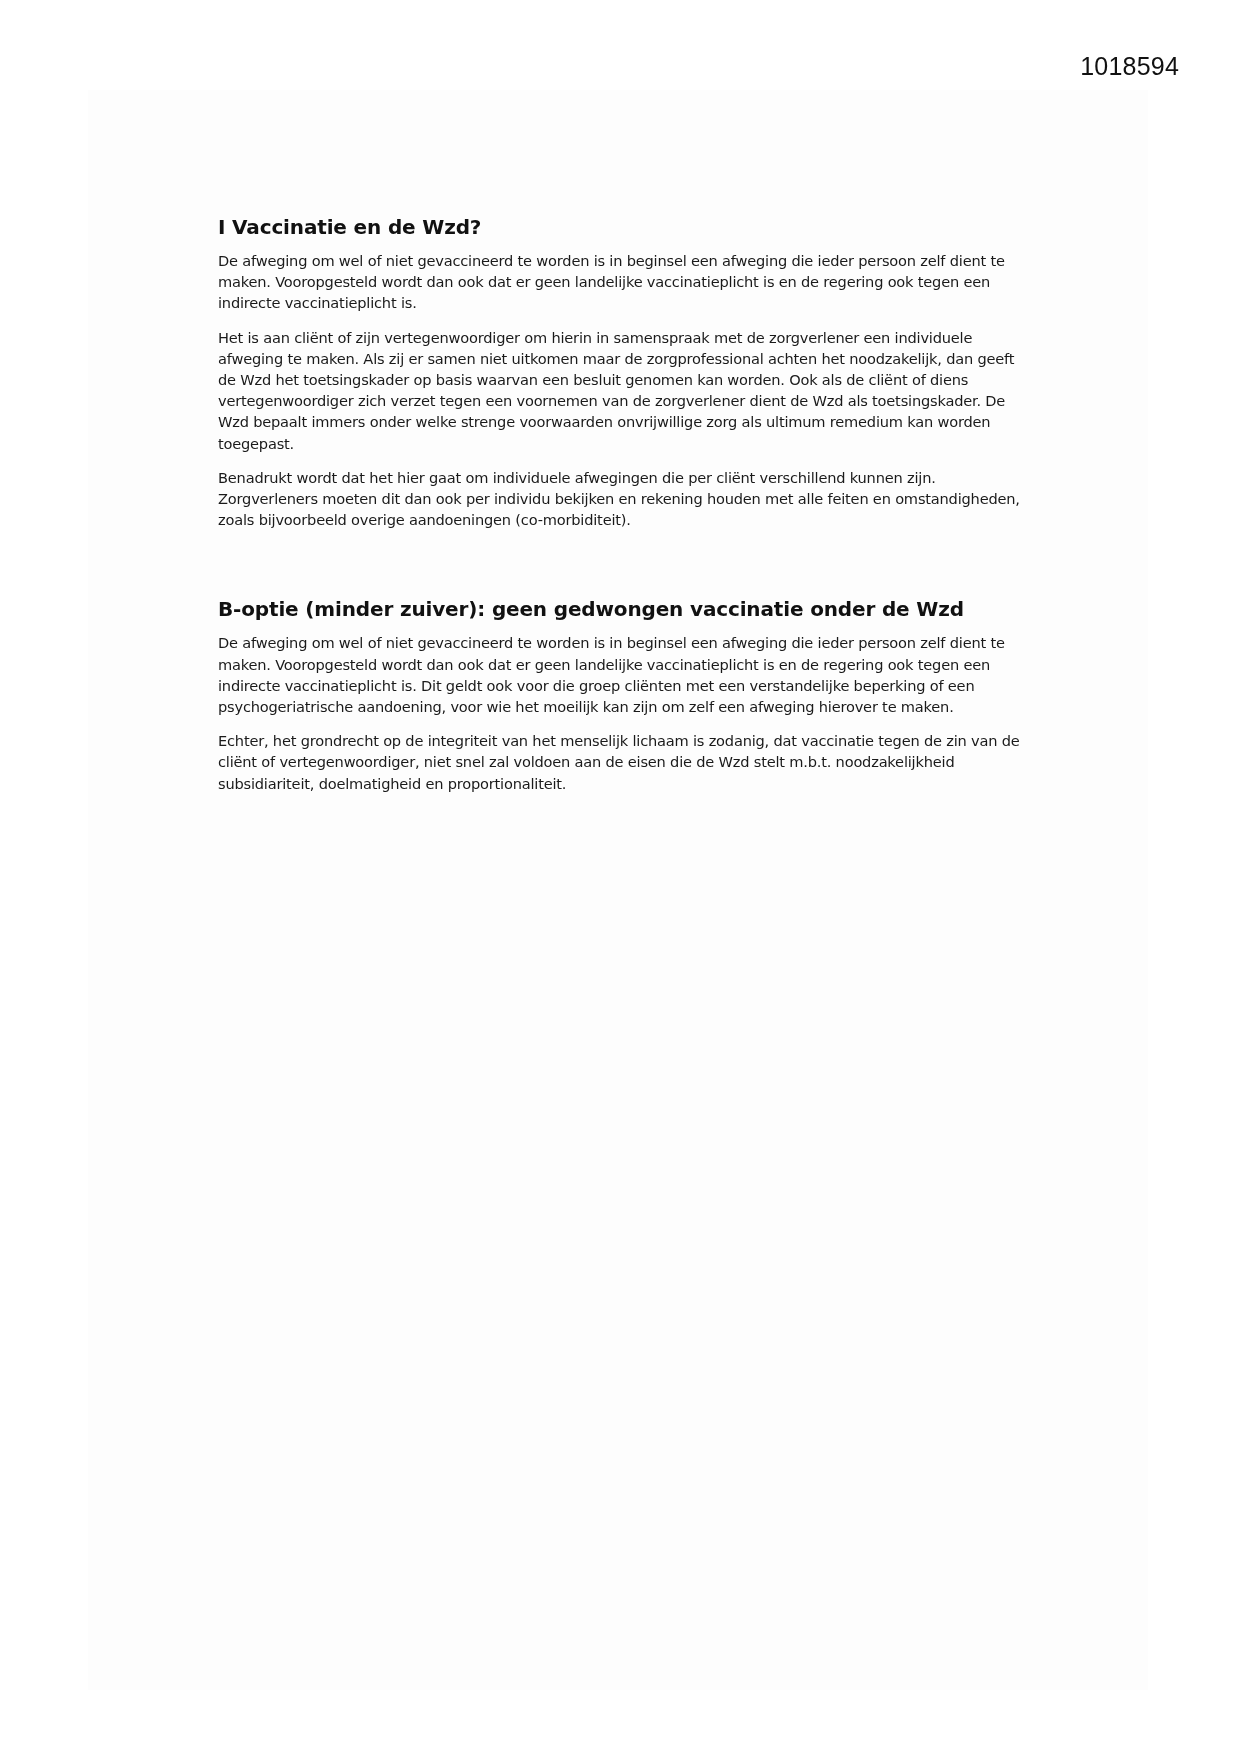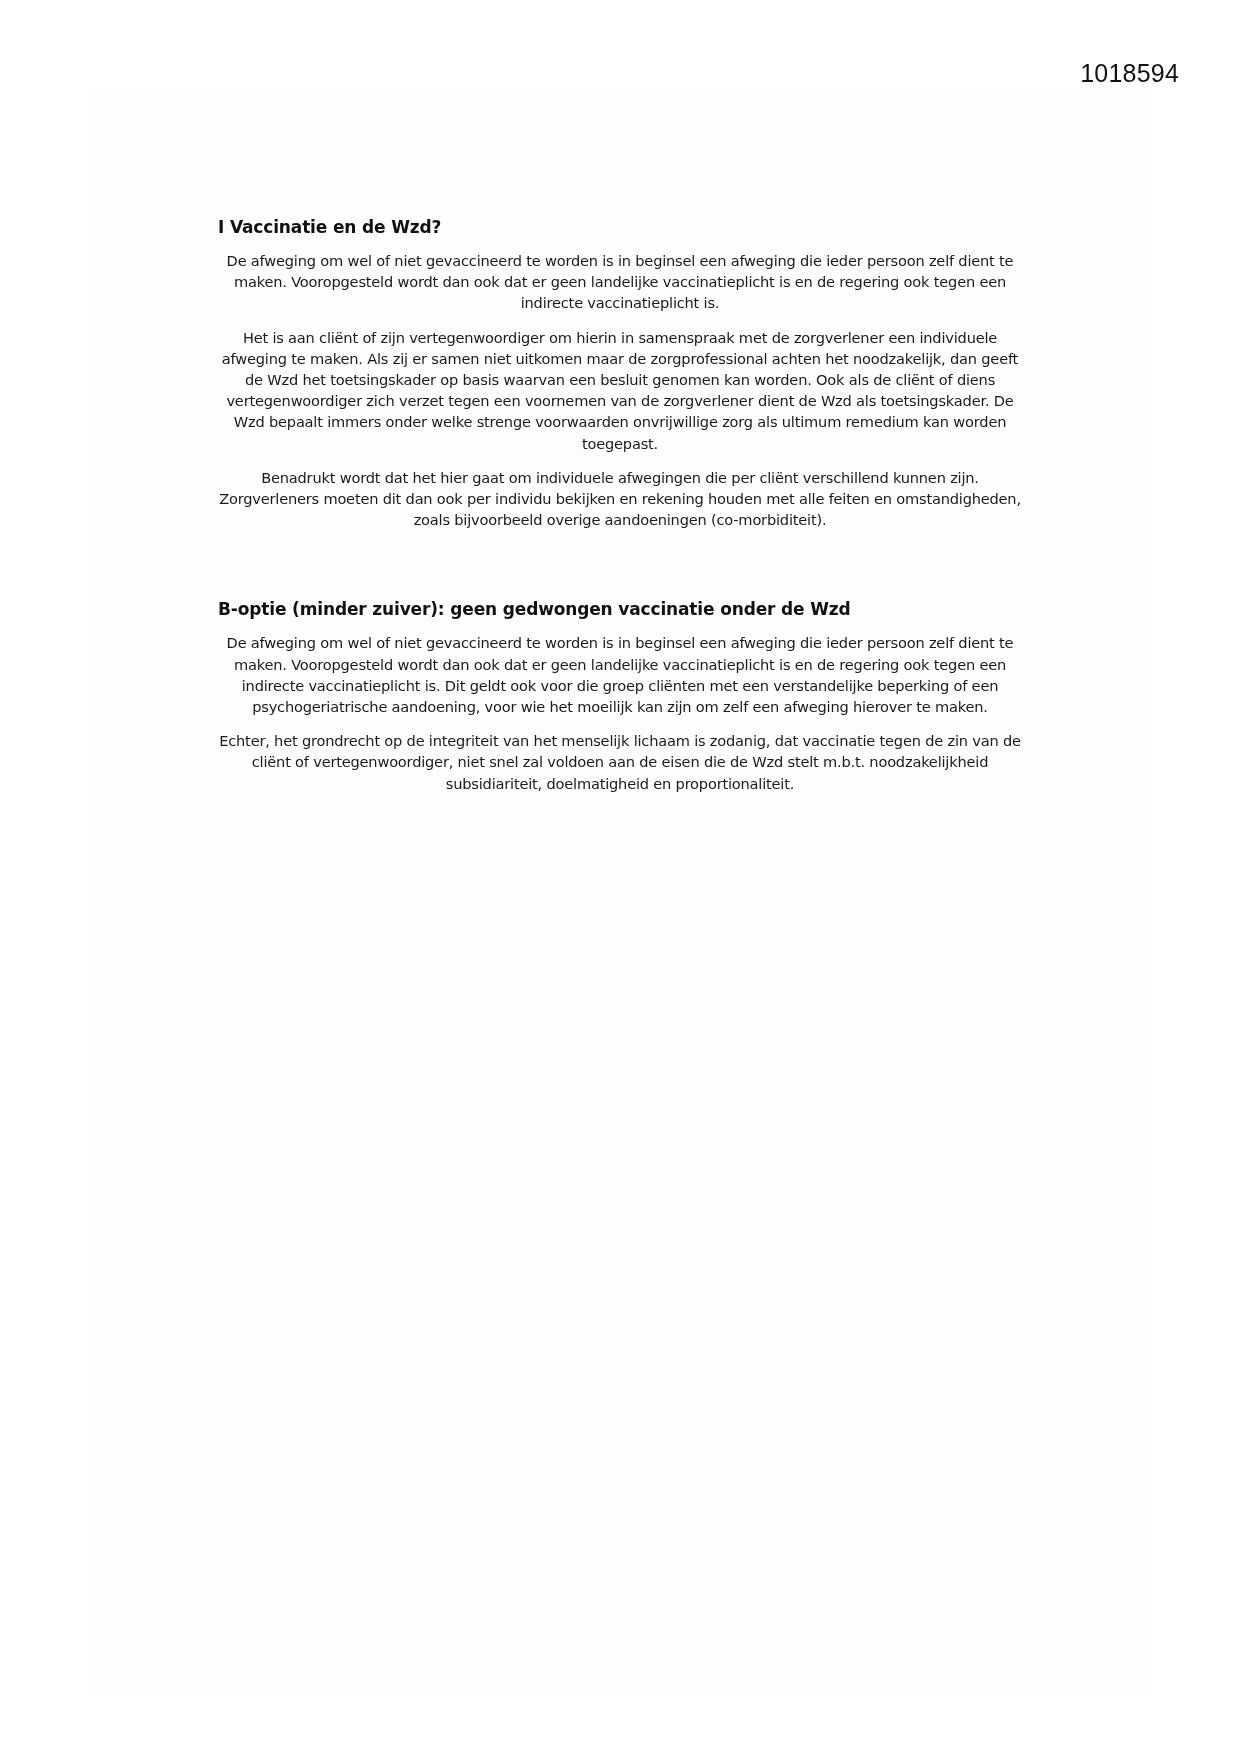--- a/index.html
+++ b/index.html
@@ -10,21 +10,21 @@
     body {
       width: 1241px;
       height: 1754px;
       position: relative;
       overflow: hidden;
       font-family: "DejaVu Sans", sans-serif;
       color: #111111;
     }
     .doc-number {
       position: absolute;
-      top: 59px;
+      top: 52px;
       right: 62px;
       font-family: "Liberation Sans", sans-serif;
       font-size: 25px;
       color: #111111;
       letter-spacing: 0.2px;
     }
     .inner-page {
       position: absolute;
       left: 88px;
       top: 90px;
@@ -40,34 +40,33 @@
     }
     .section {
       margin: 0;
     }
     .section + .section {
       margin-top: 68px;
     }
     .heading {
       font-family: "DejaVu Sans", sans-serif;
       font-weight: bold;
-      font-size: 17px;
+      font-size: 20px;
       line-height: 22px;
       margin: 0 0 12px 0;
       color: #111;
       letter-spacing: -0.15px;
     }
     .para {
       font-family: "DejaVu Sans", sans-serif;
       font-size: 14.6px;
       line-height: 21.2px;
       margin: 0 16px 13px 0;
       color: #1a1a1a;
       letter-spacing: -0.2px;
-      text-align: center;
     }
   </style>
 </head>
 <body>
 
 <div class="doc-number">1018594</div>
 
 <div class="inner-page"></div>
 
 <div class="content">

